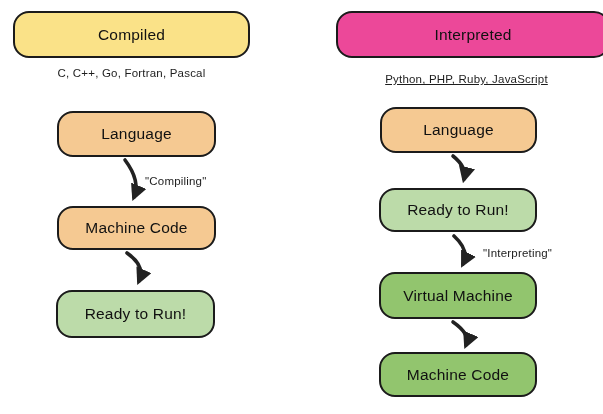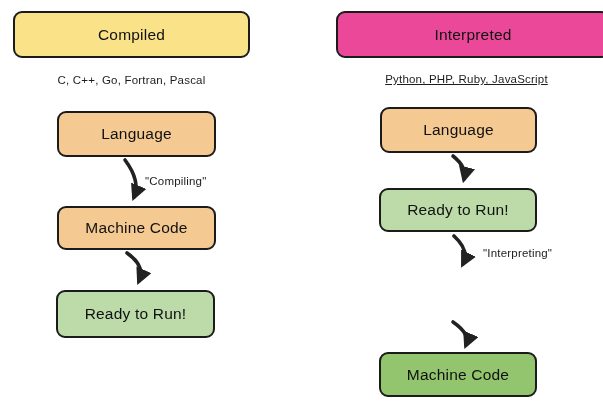--- a/index.html
+++ b/index.html
@@ -12,21 +12,21 @@
     font-family: "Liberation Sans", sans-serif;
     color: #111111;
     overflow: hidden;
   }
   .box {
     position: absolute;
     display: flex;
     align-items: center;
     justify-content: center;
     border: 2px solid #1b1b1b;
-    border-radius: 9px;
+    border-radius: 16px;
     font-size: 15.5px;
     letter-spacing: 0.2px;
     text-align: center;
   }
   .subtitle {
     position: absolute;
     text-align: center;
     font-size: 11.5px;
     color: #1d1d1d;
     letter-spacing: 0.2px;
@@ -63,36 +63,37 @@
     </defs>
     <path class="edge" d="M125,160 C134,172 139,185 134,197" marker-end="url(#ah)"></path>
     <path class="edge" d="M127,253 C140,262 143,272 139,281" marker-end="url(#ah)"></path>
     <path class="edge" d="M453,156 C463,164 466,171 464,179" marker-end="url(#ah)"></path>
     <path class="edge" d="M454,236 C466,247 467,256 463,264" marker-end="url(#ah)"></path>
     <path class="edge" d="M453,322 C466,331 469,338 466,345" marker-end="url(#ah)"></path>
   </svg>
 
   <div class="box" style="left: 13px; top: 11px; width: 237px; height: 47px; background: rgb(250, 226, 136);">Compiled</div>
 
-  <div class="subtitle" style="left:13px; top:74px; width:237px;">C, C++, Go, Fortran, Pascal</div>
+  <div class="subtitle" style="left:13px; top:67px; width:237px;">C, C++, Go, Fortran, Pascal</div>
 
   <div class="box" style="left: 57px; top: 111px; width: 159px; height: 46px; background: rgb(245, 201, 146);">Language</div>
 
   <div class="edge-label" style="left:145px; top:175px;">"Compiling"</div>
 
   <div class="box" style="left: 57px; top: 206px; width: 159px; height: 44px; background: rgb(245, 201, 146);">Machine Code</div>
 
   <div class="box" style="left: 56px; top: 290px; width: 159px; height: 48px; background: rgb(188, 219, 169);">Ready to Run!</div>
 
   <div class="box" style="left: 336px; top: 11px; width: 274px; height: 47px; background: #ec4899;">Interpreted</div>
 
   <div class="subtitle" style="left:348px; top:73px; width:237px;text-decoration:underline;">Python, PHP, Ruby, JavaScript</div>
 
   <div class="box" style="left: 380px; top: 107px; width: 157px; height: 46px; background: rgb(245, 201, 146);">Language</div>
 
   <div class="box" style="left: 379px; top: 188px; width: 158px; height: 44px; background: rgb(188, 219, 169);">Ready to Run!</div>
 
   <div class="edge-label" style="left:483px; top:247px;">"Interpreting"</div>
 
+  <div class="box" style="left: 379px; top: 272px; width: 158px; height: 47px; background: rgb(146, 197, 110);">Virtual Machine</div>
 
   <div class="box" style="left: 379px; top: 352px; width: 158px; height: 45px; background: rgb(146, 197, 110);">Machine Code</div>
 
 </div>
 
 </body></html>

